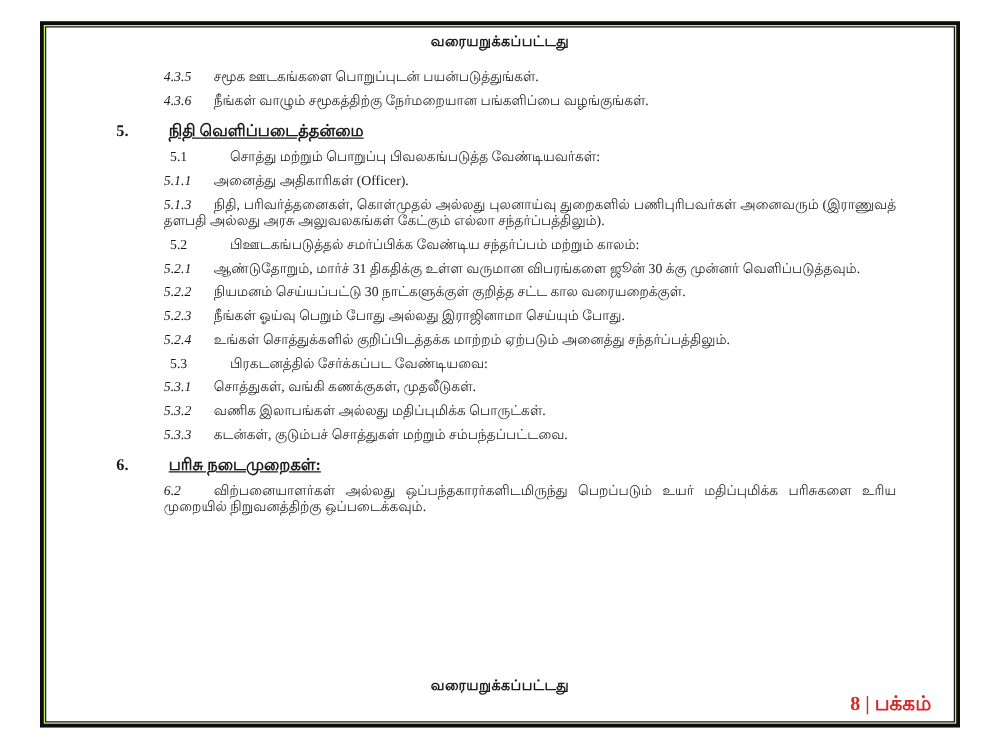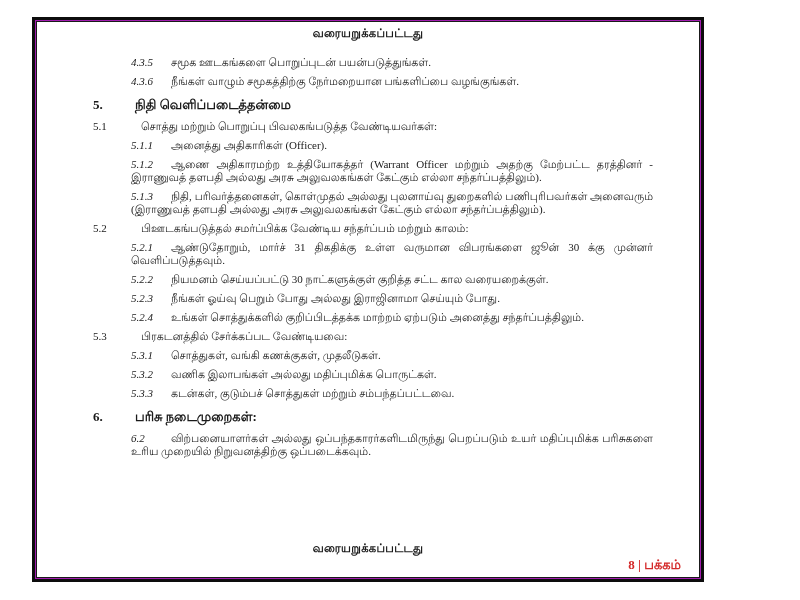--- a/index.html
+++ b/index.html
@@ -9,25 +9,25 @@
     height: 600px;
     background: #ffffff;
     font-family: "Liberation Serif", "DejaVu Serif", serif;
     color: #1a1a1a;
     overflow: hidden;
   }
   .page {
     position: absolute;
     left: 32px;
     top: 17px;
-    width: 672px;
+    width: 736px;
     height: 565px;
     box-sizing: border-box;
     border: 3px solid #0d0d0d;
-    background: #a21caf;
+    background: #bef264;
   }
   .page-inner {
     position: absolute;
     inset: 1px;
     border: 1px solid #1a1a1a;
     background: #ffffff;
   }
   .doc-header {
     text-align: center;
     font-weight: bold;
@@ -43,45 +43,46 @@
   p.para {
     margin: 0 0 6px 0;
     text-align: justify;
   }
   p.para.h {
     font-weight: bold;
     font-size: 13px;
     line-height: 15px;
     margin: 9px 0 8px 0;
     text-align: left;
+    text-decoration: underline;
   }
   p.para.b { margin-left: 38px; }
   .num {
     display: inline-block;
     vertical-align: top;
   }
-  .a .num { min-width: 48px; }
+  .a .num { min-width: 48px; margin-left: 43px; }
   .b .num { min-width: 40px; font-style: italic; }
   .h .num { min-width: 42px; }
   .doc-footer {
     position: absolute;
     left: 0;
     right: 0;
     bottom: 21px;
     text-align: center;
     font-weight: bold;
     font-size: 11.5px;
     letter-spacing: 0.3px;
   }
   .page-num {
     position: absolute;
     right: 18px;
     bottom: 3px;
     font-weight: bold;
-    font-size: 13px;
+    font-size: 16px;
     color: #d42a2a;
   }
 </style>
 </head>
 <body>
 
 <div class="page">
   <div class="page-inner">
 
     <div class="doc-header">வரையறுக்கப்பட்டது</div>
@@ -91,21 +92,20 @@
       <p class="para b"><span class="num">4.3.5</span><span>சமூக ஊடகங்களை பொறுப்புடன் பயன்படுத்துங்கள்.</span></p>
 
       <p class="para b"><span class="num">4.3.6</span><span>நீங்கள் வாழும் சமூகத்திற்கு நேர்மறையான பங்களிப்பை வழங்குங்கள்.</span></p>
 
       <p class="para h"><span class="num">5.</span><span>நிதி வெளிப்படைத்தன்மை</span></p>
 
       <p class="para a"><span class="num">5.1</span><span>சொத்து மற்றும் பொறுப்பு பிவலகங்படுத்த வேண்டியவர்கள்:</span></p>
 
       <p class="para b"><span class="num">5.1.1</span><span>அனைத்து அதிகாரிகள் (Officer).</span></p>
 
-      <p class="para b"><span class="num">5.1.2</span><span>ஆணை அதிகாரமற்ற உத்தியோகத்தர் (Warrant Officer மற்றும் அதற்கு மேற்பட்ட தரத்தினர் - இராணுவத் தளபதி அல்லது அரசு அலுவலகங்கள் கேட்கும் எல்லா சந்தர்ப்பத்திலும்).</span></p>
 
       <p class="para b"><span class="num">5.1.3</span><span>நிதி, பரிவர்த்தனைகள், கொள்முதல் அல்லது புலனாய்வு துறைகளில் பணிபுரிபவர்கள் அனைவரும் (இராணுவத் தளபதி அல்லது அரசு அலுவலகங்கள் கேட்கும் எல்லா சந்தர்ப்பத்திலும்).</span></p>
 
       <p class="para a"><span class="num">5.2</span><span>பிஊடகங்படுத்தல் சமர்ப்பிக்க வேண்டிய சந்தர்ப்பம் மற்றும் காலம்:</span></p>
 
       <p class="para b"><span class="num">5.2.1</span><span>ஆண்டுதோறும், மார்ச் 31 திகதிக்கு உள்ள வருமான விபரங்களை ஜூன் 30 க்கு முன்னர் வெளிப்படுத்தவும்.</span></p>
 
       <p class="para b"><span class="num">5.2.2</span><span>நியமனம் செய்யப்பட்டு 30 நாட்களுக்குள் குறித்த சட்ட கால வரையறைக்குள்.</span></p>
 
       <p class="para b"><span class="num">5.2.3</span><span>நீங்கள் ஓய்வு பெறும் போது அல்லது இராஜினாமா செய்யும் போது.</span></p>

